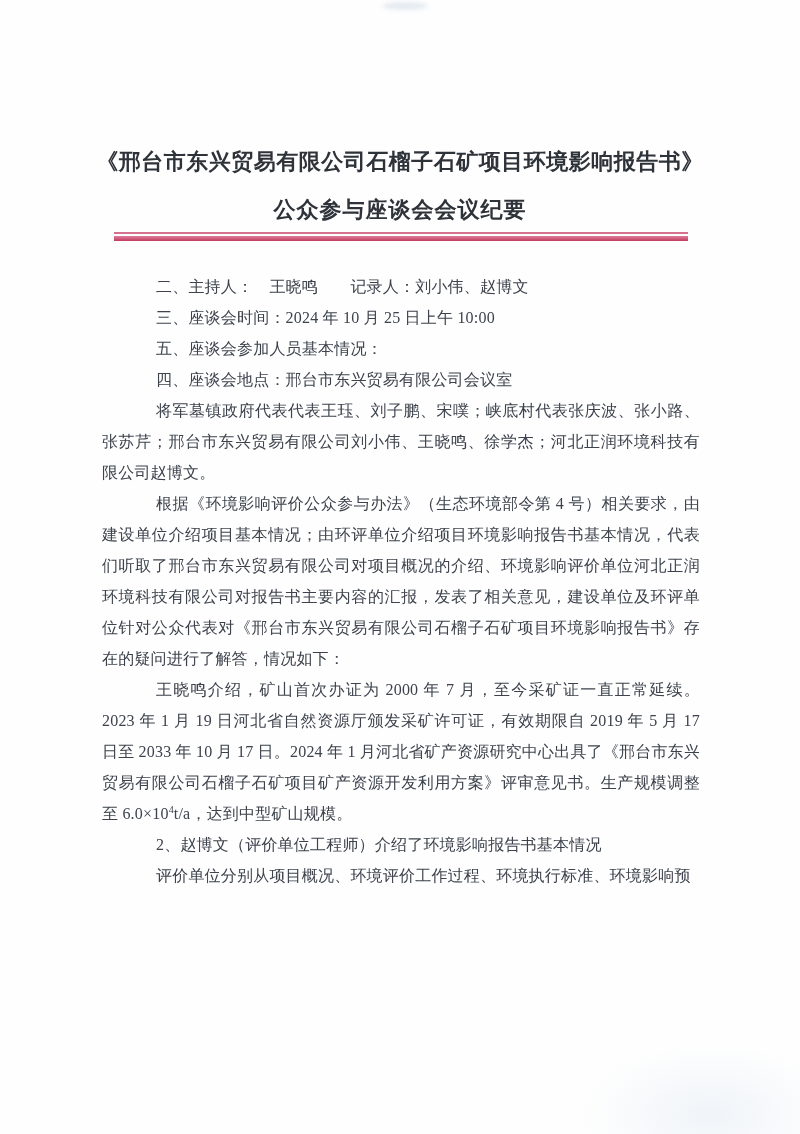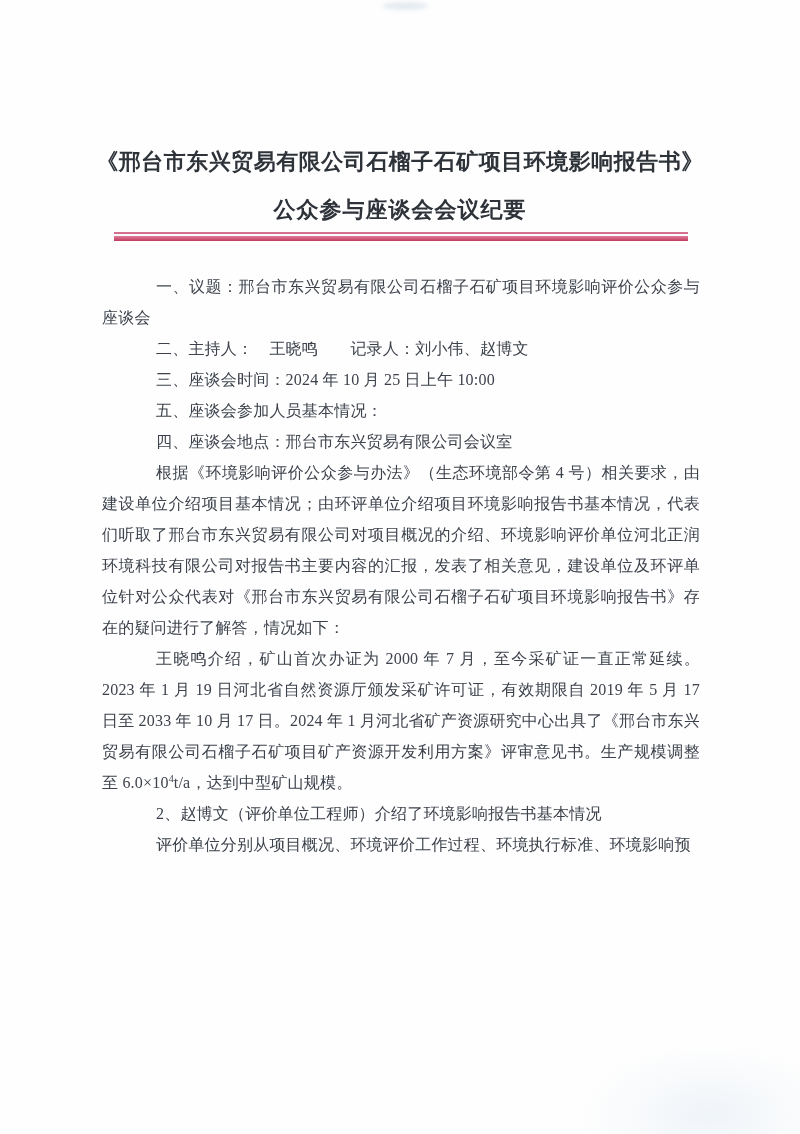--- a/index.html
+++ b/index.html
@@ -104,24 +104,24 @@
     <div class="title-line1">《邢台市东兴贸易有限公司石榴子石矿项目环境影响报告书》</div>
     <div class="title-line2">公众参与座谈会会议纪要</div>
   </div>
 
   <div class="rule">
     <div class="thin"></div>
     <div class="thick"></div>
   </div>
 
   <div class="content">
-    <p class="para">一、议题：邢台市东兴贸易有限公司石榴子石矿项目环境影响评价公众参与座谈会</p>
     <p class="para">二、主持人：　王晓鸣　　记录人：刘小伟、赵博文</p>
     <p class="para">三、座谈会时间：2024 年 10 月 25 日上午 10:00</p>
     <p class="para">五、座谈会参加人员基本情况：</p>
     <p class="para">四、座谈会地点：邢台市东兴贸易有限公司会议室</p>
+    <p class="para">将军墓镇政府代表代表王珏、刘子鹏、宋噗；峡底村代表张庆波、张小路、张苏芹；邢台市东兴贸易有限公司刘小伟、王晓鸣、徐学杰；河北正润环境科技有限公司赵博文。</p>
     <p class="para">根据《环境影响评价公众参与办法》（生态环境部令第 4 号）相关要求，由建设单位介绍项目基本情况；由环评单位介绍项目环境影响报告书基本情况，代表们听取了邢台市东兴贸易有限公司对项目概况的介绍、环境影响评价单位河北正润环境科技有限公司对报告书主要内容的汇报，发表了相关意见，建设单位及环评单位针对公众代表对《邢台市东兴贸易有限公司石榴子石矿项目环境影响报告书》存在的疑问进行了解答，情况如下：</p>
     <p class="para"><span>王晓鸣介绍，矿山首次办证为 2000 年 7 月，至今采矿证一直正常延续。2023 年 1 月 19 日河北省自然资源厅颁发采矿许可证，有效期限自 2019 年 5 月 17 日至 2033 年 10 月 17 日。2024 年 1 月河北省矿产资源研究中心出具了《邢台市东兴贸易有限公司石榴子石矿项目矿产资源开发利用方案》评审意见书。生产规模调整至 6.0×10</span><sup class="sup">4</sup><span>t/a，达到中型矿山规模。</span></p>
     <p class="para">2、赵博文（评价单位工程师）介绍了环境影响报告书基本情况</p>
     <p class="para">评价单位分别从项目概况、环境评价工作过程、环境执行标准、环境影响预</p>
   </div>
 
 </div>
 
 </body></html>

